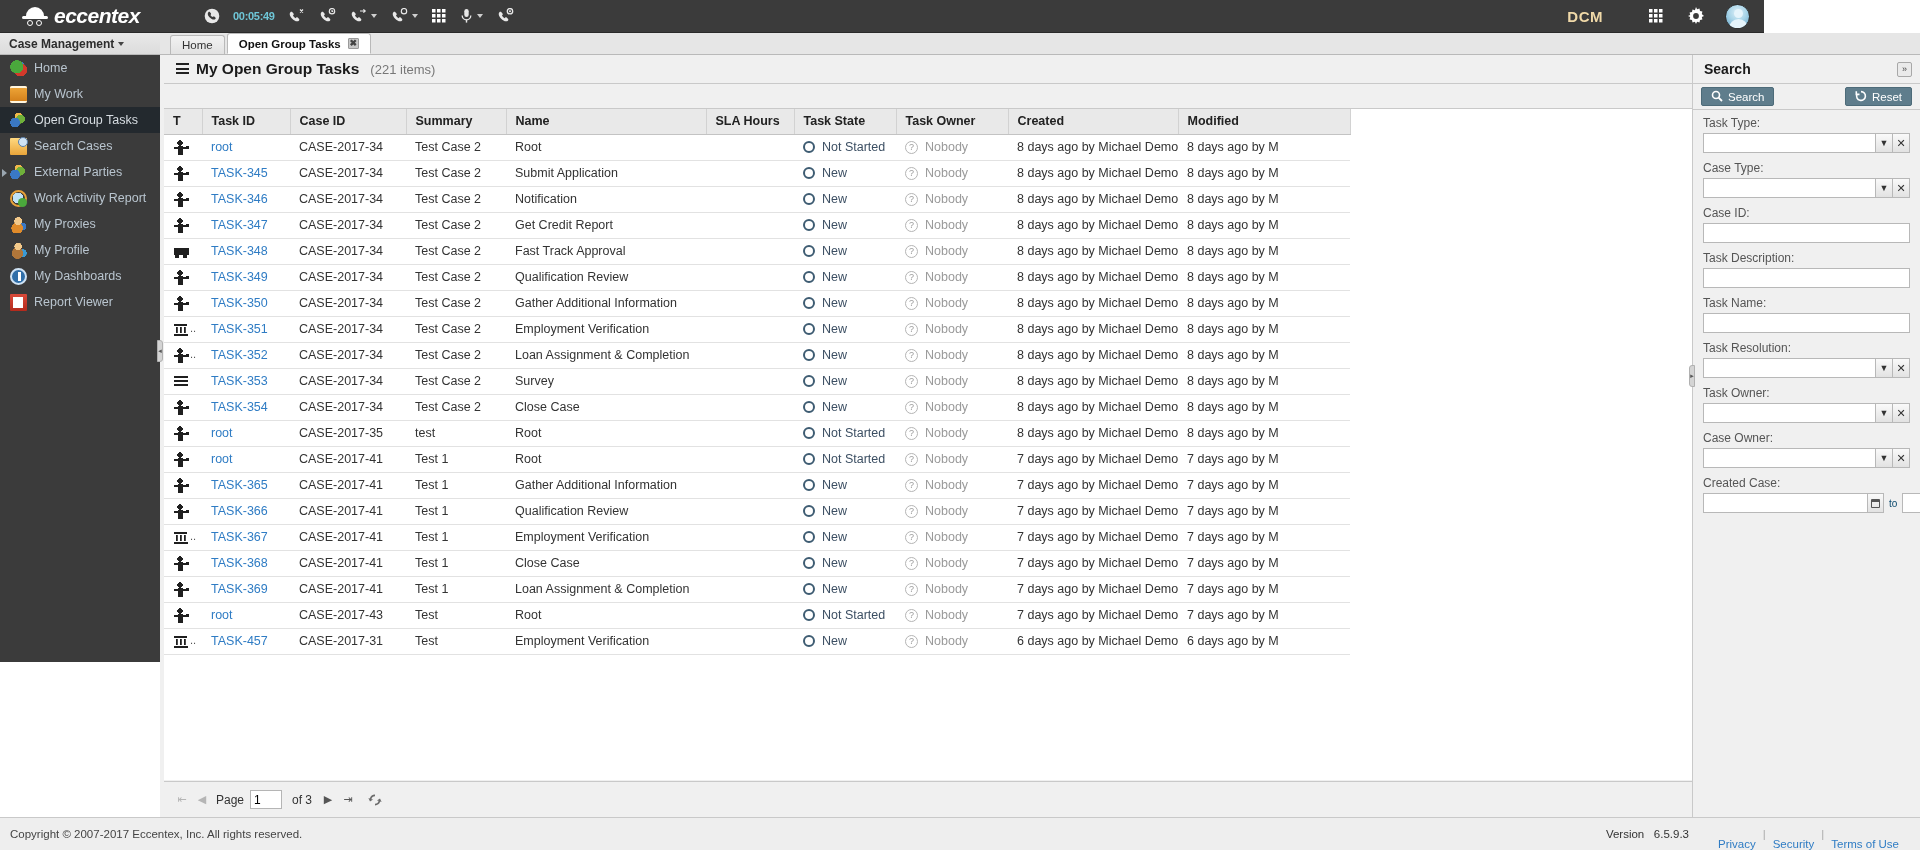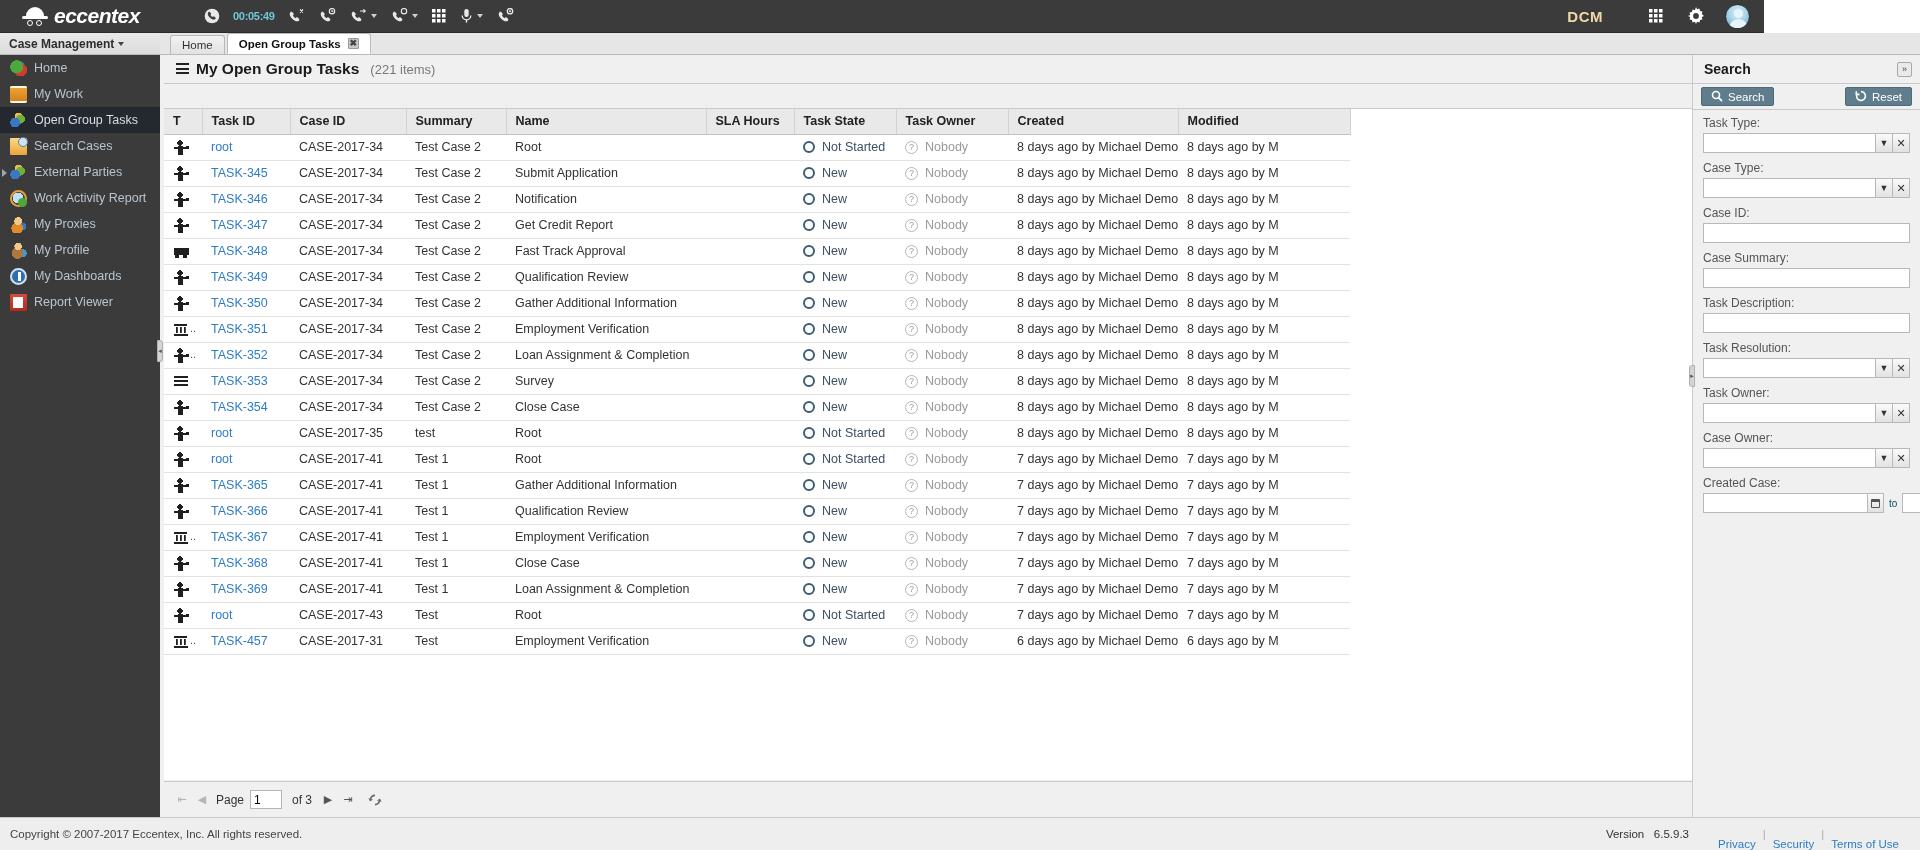--- a/index.html
+++ b/index.html
@@ -69,21 +69,21 @@
     width:25px;height:25px;border-radius:50%;
     background: radial-gradient(circle at 50% 32%, #dff0f8 0%, #a8d4e8 45%, #5f9fc4 100%);
     position:relative; overflow:hidden; margin-left:8px;
     border:1px solid #2e2e2e;
   }
   .avatar::before{content:"";position:absolute;left:8px;top:4px;width:9px;height:9px;border-radius:50%;background:#e6f4fb;}
   .avatar::after{content:"";position:absolute;left:3px;top:14px;width:19px;height:14px;border-radius:10px 10px 0 0;background:#e6f4fb;}
 
   
   .sidebar {
-    position:absolute; left:0; top:33px; width:160px; height:784px;
+    position:absolute; left:0; top:33px; width:160px; height:629px;
     background: #3b3b3b;
   }
   .cm-header {
     height:22px; background: linear-gradient(#e9e9e9,#dcdcdc);
     border-bottom:1px solid #b9b9b9;
     display:flex;align-items:center; padding-left:9px;
     font-size:12px; font-weight:bold; color:#2d2d2d;
   }
   .cm-caret{display:inline-block;width:0;height:0;
     border-left:3.5px solid transparent;border-right:3.5px solid transparent;
@@ -1039,27 +1039,27 @@
             <div class="clr-btn">✕</div>
           </div>
         </div>
         <div class="fld">
           <label>Case ID:</label>
           <div class="fld-row">
             <input type="text" style="">
           </div>
         </div>
         <div class="fld">
-          <label>Case Summary:</label>
+          <label>Task Description:</label>
           <div class="fld-row">
             <input type="text" style="">
           </div>
         </div>
         <div class="fld">
-          <label>Task Description:</label>
+          <label>Task Name:</label>
           <div class="fld-row">
             <input type="text" style="">
           </div>
         </div>
         <div class="fld">
           <label>Task Resolution:</label>
           <div class="fld-row">
             <input type="text" style="">
             <div class="combo-btn">▼</div>
             <div class="clr-btn">✕</div>

